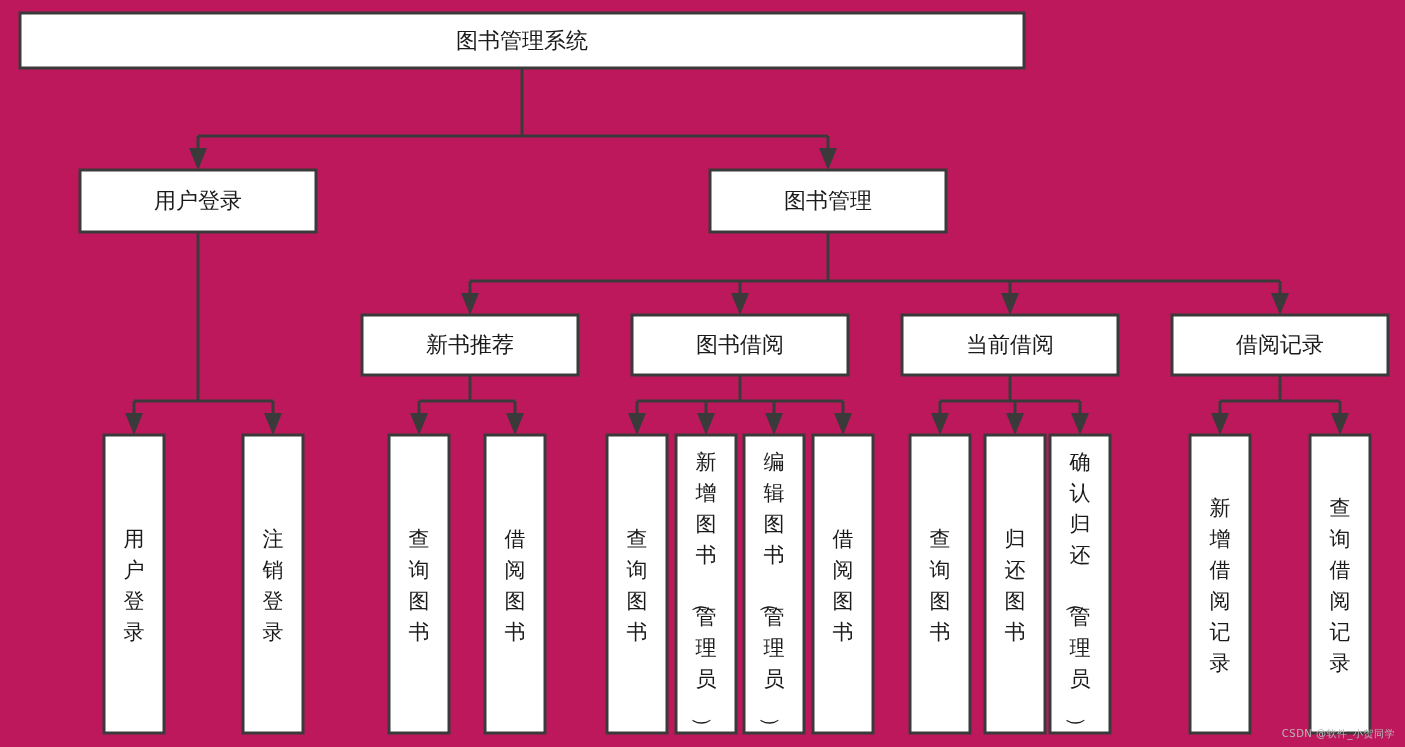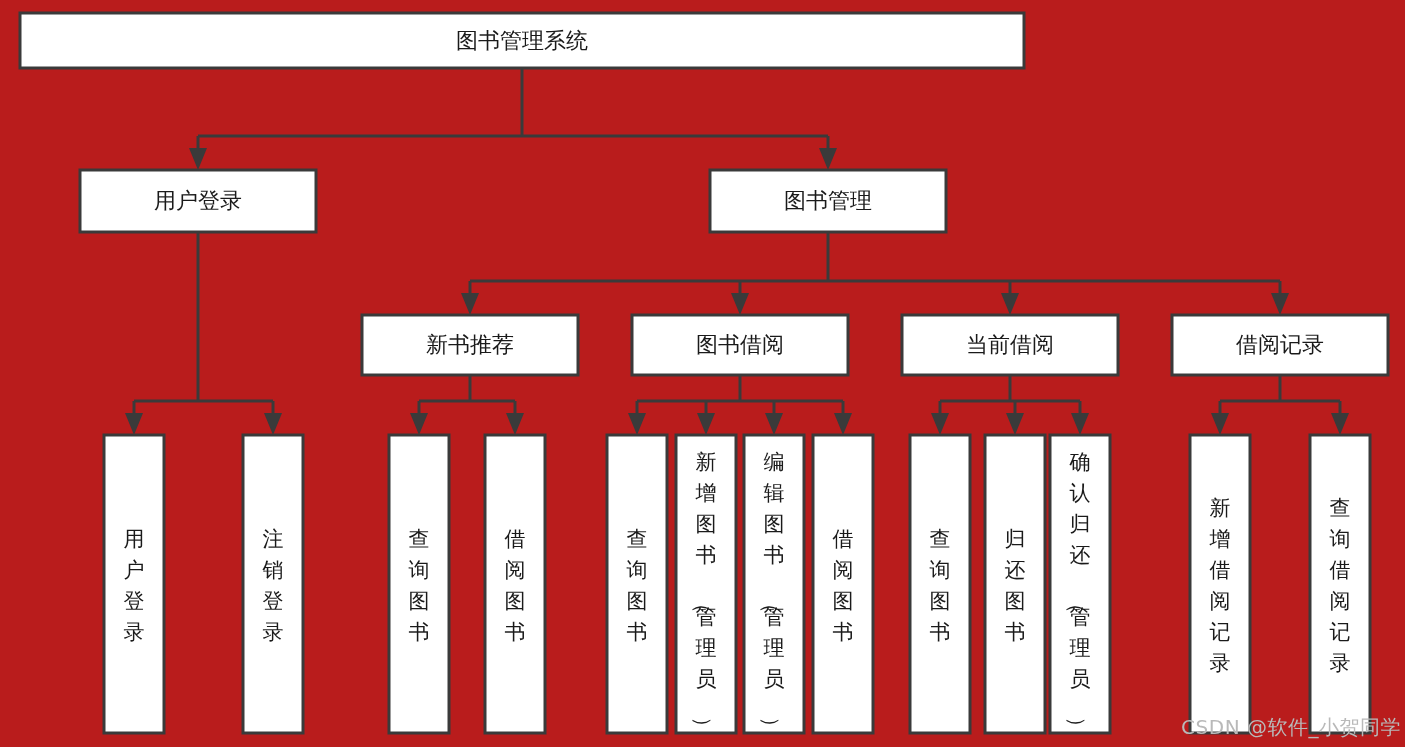--- a/index.html
+++ b/index.html
@@ -10,21 +10,21 @@
   body {
     width: 1405px;
     height: 747px;
     font-family: "DejaVu Sans", "Liberation Sans", sans-serif;
     overflow: hidden;
   }
   #diagram-root {
     position: relative;
     width: 1405px;
     height: 747px;
-    background: #b91c1c;
+    background: #be185d;
   }
   svg.flowchart {
     display: block;
     width: 1405px;
     height: 747px;
   }
   .node-box {
     fill: #ffffff;
     stroke: #3a3a3a;
     stroke-width: 3;
@@ -46,24 +46,24 @@
     stroke: #3a3a3a;
     stroke-width: 3;
     fill: none;
   }
   .arrow-head {
     fill: #3a3a3a;
     stroke: none;
   }
   .watermark {
     position: absolute;
-    right: 4px;
+    right: 10px;
     bottom: 6px;
     font-family: "DejaVu Sans", "Liberation Sans", sans-serif;
-    font-size: 20px;
+    font-size: 10px;
     color: #b9b9b9;
     letter-spacing: 0.5px;
     white-space: nowrap;
     user-select: none;
   }
 </style>
 </head>
 <body>
 
 <div id="diagram-root">

